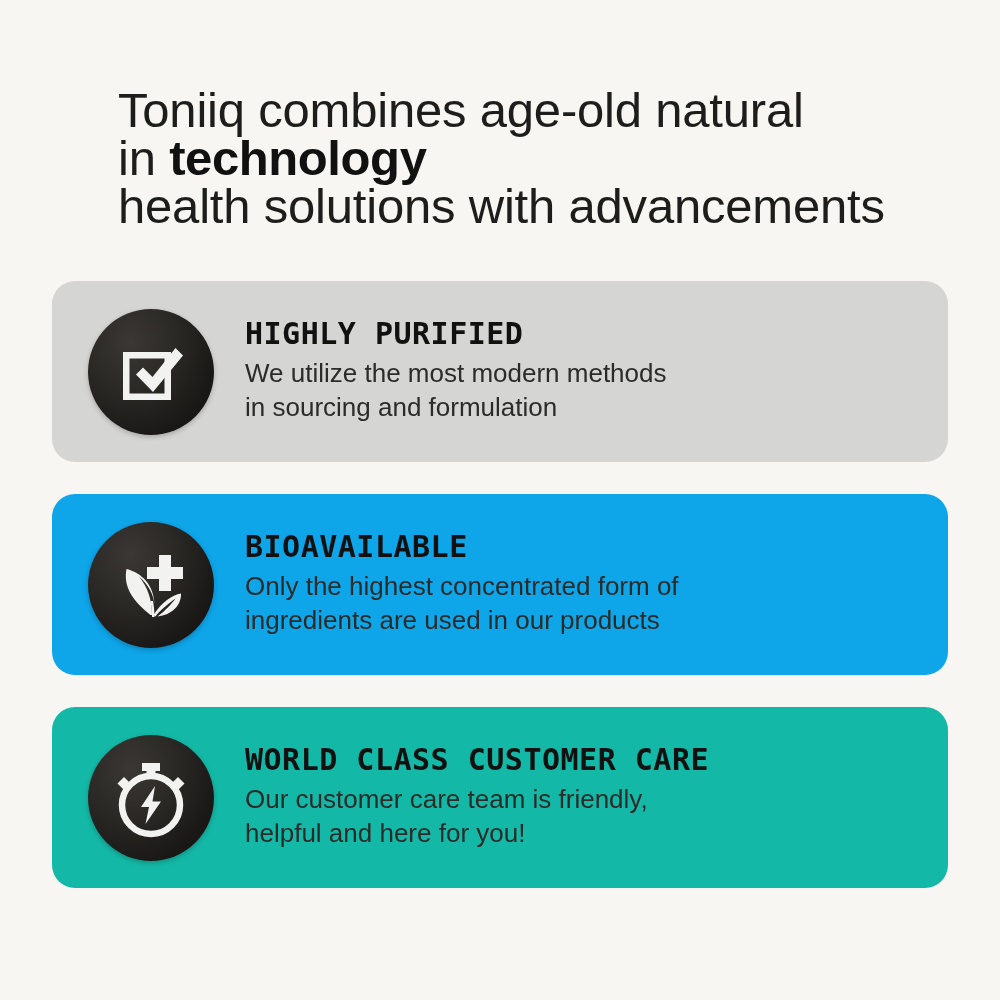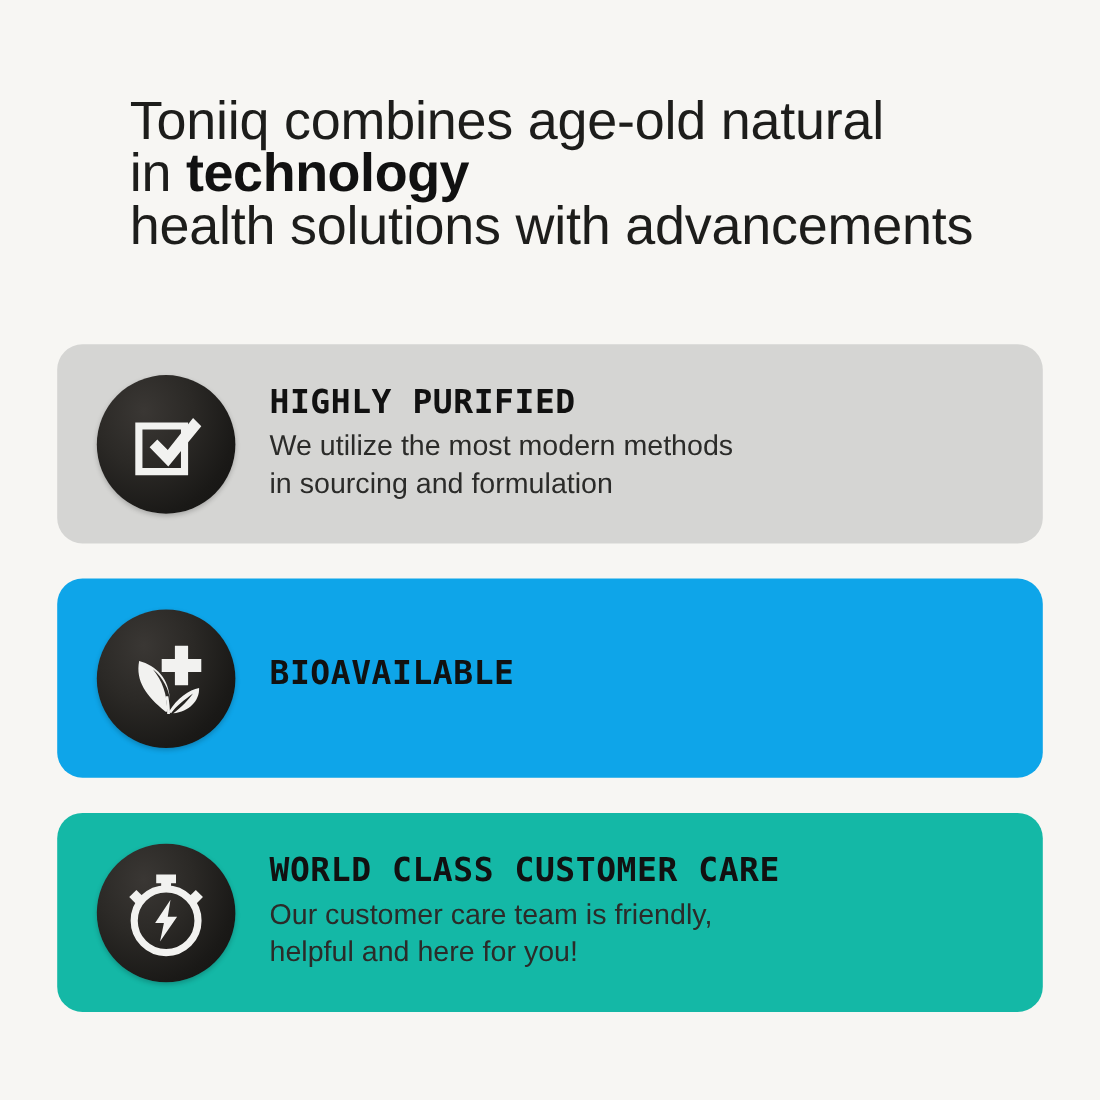--- a/index.html
+++ b/index.html
@@ -32,21 +32,21 @@
   .headline .em {
     font-weight: 700;
     color: #111111;
     letter-spacing: -0.4px;
   }
 
   
   .cards {
     position: absolute;
     left: 52px;
-    top: 313px;
+    top: 281px;
     width: 896px;
   }
   .card {
     position: relative;
     width: 896px;
     height: 181px;
     border-radius: 23px;
     margin-bottom: 32px;
     box-sizing: border-box;
     overflow: hidden;
@@ -142,20 +142,24 @@
 
           <path d="M41.5 72 C24 58 14 44 17.5 26 C33 30 45 42 45.5 62 C45 52 39 41 30 33.5 C38.5 44 43 56 43 72 Z" fill="#f2f2f0"></path>
 
           <path d="M44.5 72 C52 60 63 52 72 50.5 C72.5 62 63 72 48.5 73.5 C56 68 62.5 61 66.5 55.5 C59 61 51 67 46.5 73.5 Z" fill="#f2f2f0"></path>
 
           <path d="M41.5 58 C42.5 64 43 68.5 43 74 L45.5 74 C45.5 68.5 45 64 44 58 Z" fill="#f2f2f0"></path>
         </svg>
       </div>
       <div class="card-text">
         <p class="card-title">BIOAVAILABLE</p>
+        <p class="card-body">
+          <span>Only the highest concentrated form of</span>
+          <span>ingredients are used in our products</span>
+        </p>
       </div>
     </div>
   </div>
 
   <div class="card" style="background:#14b8a6;">
     <div class="card-inner">
       <div class="icon-badge">
         <svg width="84" height="84" viewBox="0 0 84 84" aria-hidden="true">
 
           <path d="M33 7 H51 V15 H46.5 V22 H37.5 V15 H33 Z" fill="#f2f2f0"></path>

